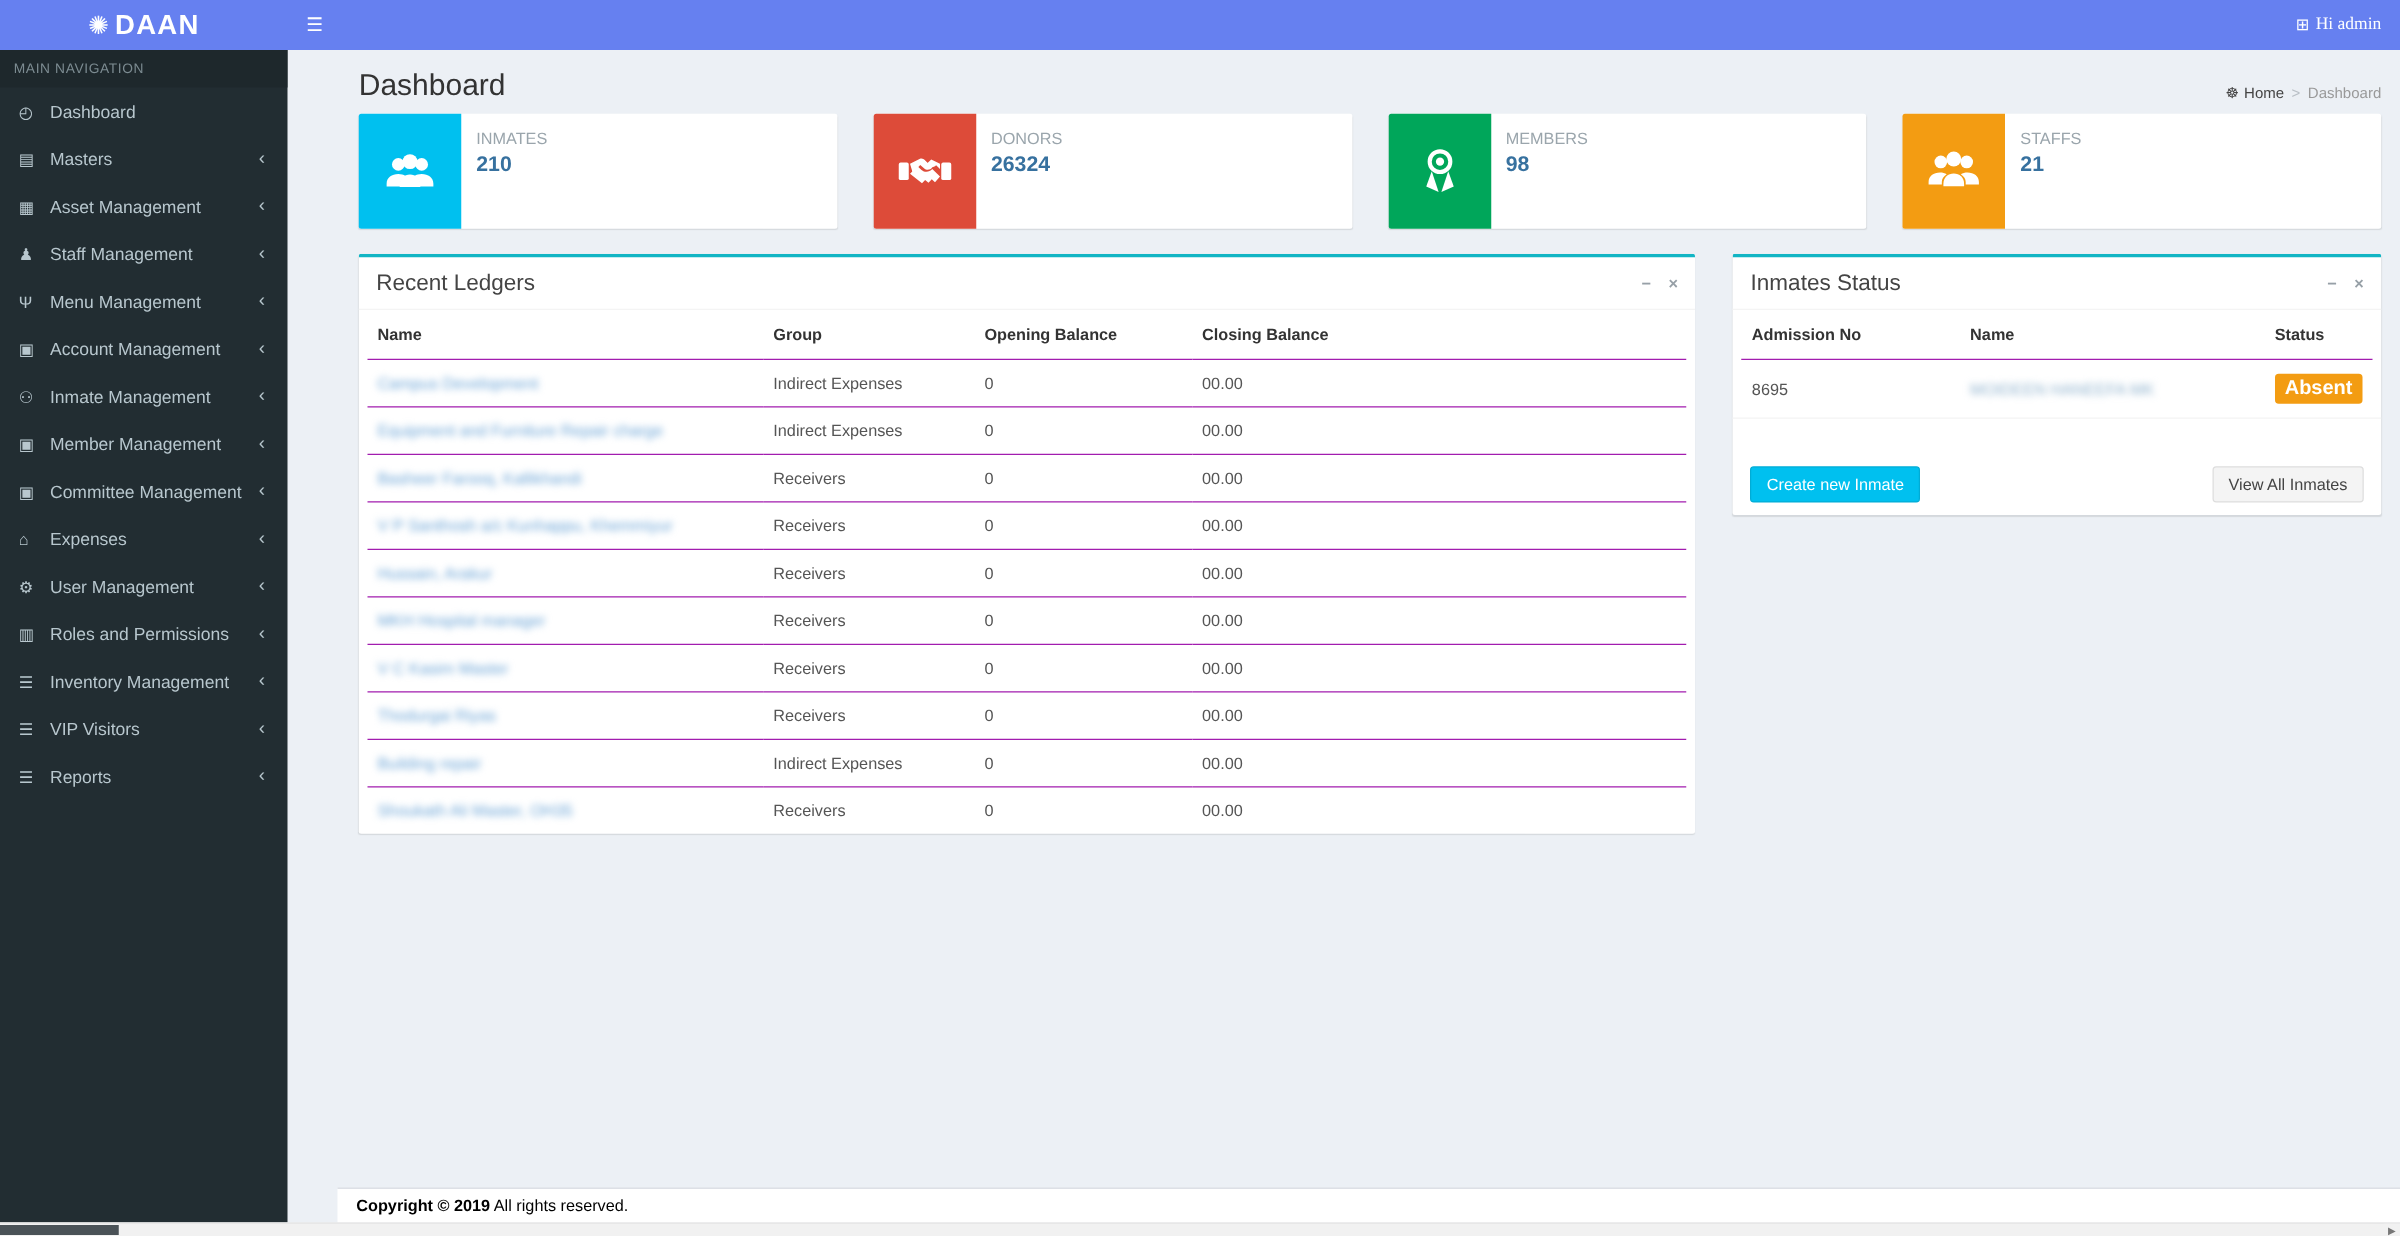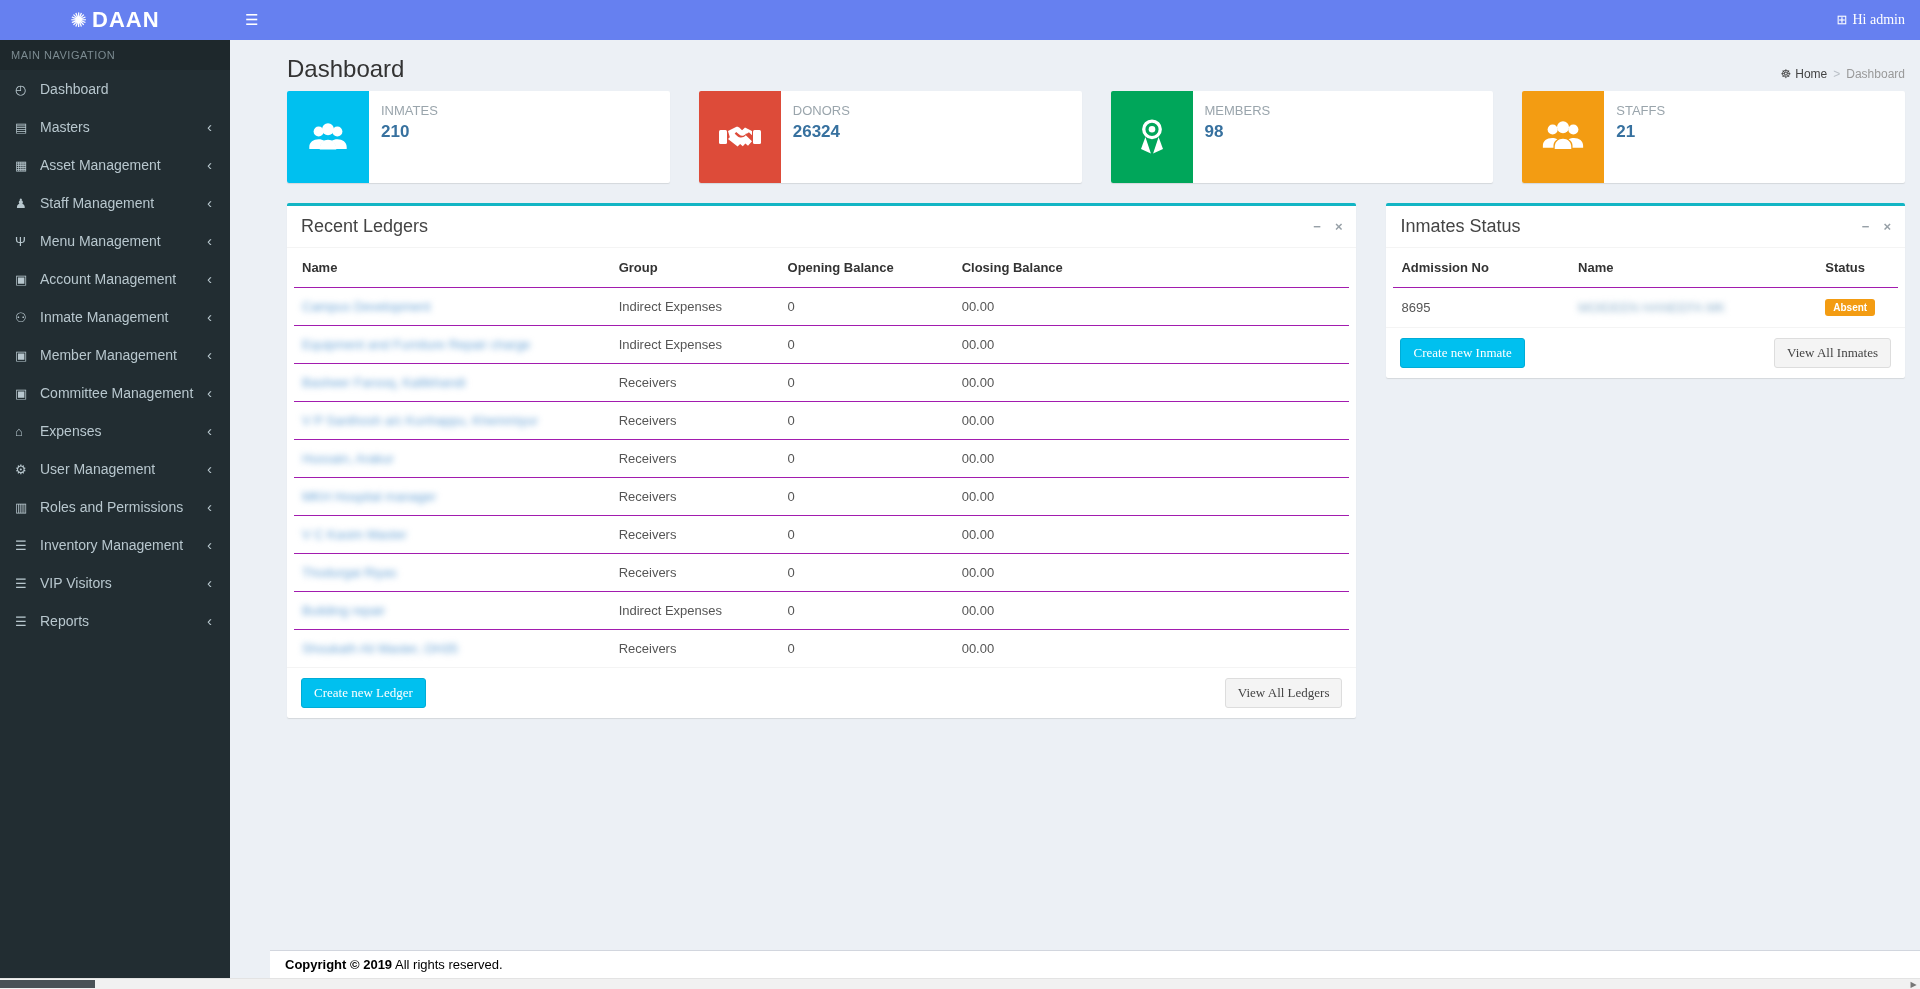--- a/index.html
+++ b/index.html
@@ -53,24 +53,24 @@
   .box-title { font-size:18px; color:#444; font-weight:400; }
   .box-tools { display:flex; gap:14px; }
   .box-tools span { color:#97a0a7; font-size:13px; cursor:pointer; font-weight:700; }
 
   table.data-table { width:100%; border-collapse:collapse; }
   .data-table th { text-align:left; font-size:13px; color:#333; font-weight:700; padding:12px 8px; }
   .data-table td { font-size:13px; color:#555; padding:11px 8px; border-top:1px solid #a21caf; }
   .table-pad { padding:0 7px 0 7px; }
   .ledger-name { color:#6ba4d6; filter:blur(3px); cursor:pointer; }
   .inmate-name { color:#8fb2cd; filter:blur(3px); }
-  .badge-absent { display:inline-block; background:#f39c12; color:#fff; font-size:10px; font-weight:700; padding:3px 8px; border-radius:3px; }
+  .badge-absent { display:inline-block; background:#f39c12; color:#fff; font-size:16px; font-weight:700; padding:3px 8px; border-radius:3px; }
 
   .box-footer { border-top:1px solid #f4f4f4; padding:10px 14px; display:flex; justify-content:space-between; align-items:center; }
-  .btn { font-size:13px; padding:6px 12px; border-radius:3px; cursor:pointer; border:1px solid transparent; font-family:Liberation Serif, serif; }
+  .btn { font-size:13px; padding:6px 12px; border-radius:3px; cursor:pointer; border:1px solid transparent; font-family:Liberation Sans, sans-serif;margin-top:28px; }
   .btn-info { background:#00c0ef; border-color:#00acd6; color:#fff; }
   .btn-default { background:#f4f4f4; border-color:#ddd; color:#444; }
 
   
   .page-footer { background:#fff; border-top:1px solid #d2d6de; padding:6px 15px; font-size:13px; color:#000000; flex:0 0 26px; }
   .page-footer b { font-weight:700; }
 
   
   .hscroll { flex:0 0 11px; background:#f1f1f1; position:relative; border-top:1px solid #e3e3e3; }
   .hscroll-thumb { position:absolute; left:0; top:1px; bottom:1px; width:95px; background:#4a5257; cursor:pointer; }
@@ -346,24 +346,20 @@
                     </tr>
                     <tr>
                       <td><span class="ledger-name">Shoukath Ali Master, OH35</span></td>
                       <td>Receivers</td>
                       <td>0</td>
                       <td>00.00</td>
                     </tr>
                   </tbody>
               </table>
             </div>
-            <div class="box-footer">
-              <button class="btn btn-info">Create new Ledger</button>
-              <button class="btn btn-default">View All Ledgers</button>
-            </div>
           </div>
 
           <div class="box box-inmates">
             <div class="box-header">
               <span class="box-title">Inmates Status</span>
               <span class="box-tools">
                 <span>−</span>
                 <span>×</span>
               </span>
             </div>

